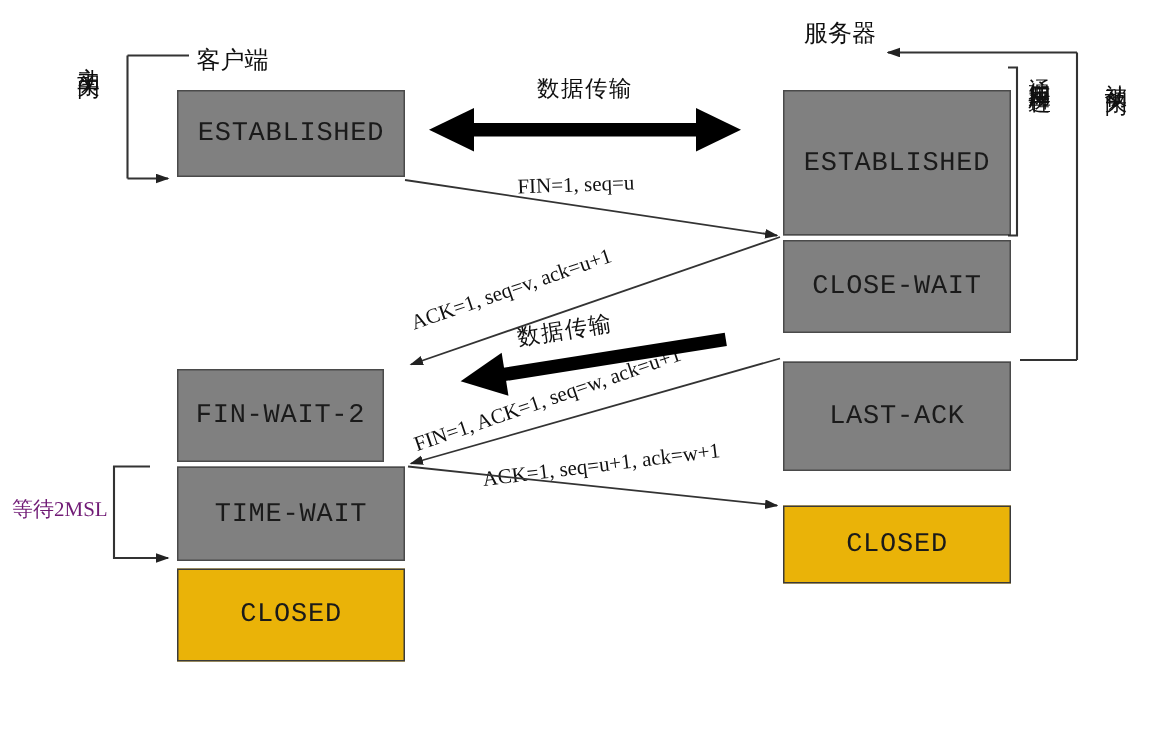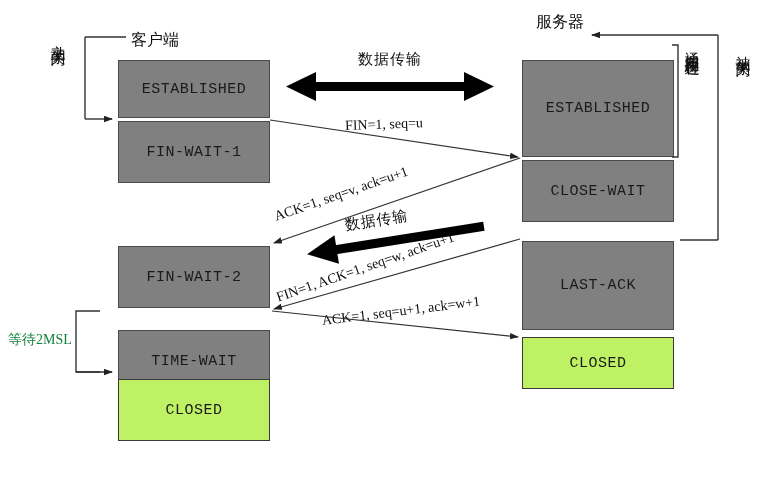--- a/index.html
+++ b/index.html
@@ -18,25 +18,25 @@
   .state-box {
     position: absolute;
     background: #808080;
     border: 1px solid #4a4a4a;
     box-sizing: border-box;
     display: flex;
     align-items: center;
     justify-content: center;
     color: #1a1a1a;
     font-family: "Liberation Mono", monospace;
-    font-size: 15px;
+    font-size: 18px;
     letter-spacing: 0.5px;
   }
   .state-box.closed {
-    background: #bef264;
+    background: #eab308;
     border-color: #3a3a3a;
   }
   .endpoint-label {
     position: absolute;
     font-family: "Liberation Serif", serif;
     font-size: 16px;
     color: #101010;
     white-space: nowrap;
   }
   .vert-label {
@@ -46,21 +46,21 @@
     color: #101010;
     writing-mode: vertical-rl;
     text-orientation: upright;
     letter-spacing: 2px;
     line-height: 1;
   }
   .msl-label {
     position: absolute;
     font-family: "Liberation Serif", serif;
     font-size: 14px;
-    color: #15803d;
+    color: #701a75;
     white-space: nowrap;
   }
   .flow-label {
     position: absolute;
     font-family: "Liberation Serif", serif;
     font-size: 14px;
     color: #101010;
     white-space: nowrap;
     transform-origin: left center;
   }
@@ -83,40 +83,37 @@
   }
 </style>
 </head>
 <body>
 
 <div id="canvas">
 
   <div class="state-box" style="left:118px; top:60px; width:152px; height:58px;">
     <span>ESTABLISHED</span>
   </div>
-  <div class="state-box" style="left:118px; top:121px; width:152px; height:62px;">
-    <span>FIN-WAIT-1</span>
-  </div>
-  <div class="state-box" style="left:118px; top:246px; width:152px; height:62px;">
+  <div class="state-box" style="left:118px; top:246px; width:138px; height:62px;">
     <span>FIN-WAIT-2</span>
   </div>
-  <div class="state-box" style="left:118px; top:311px; width:152px; height:63px;margin-top:19px;">
+  <div class="state-box" style="left:118px; top:311px; width:152px; height:63px;">
     <span>TIME-WAIT</span>
   </div>
   <div class="state-box closed" style="left:118px; top:379px; width:152px; height:62px;">
     <span>CLOSED</span>
   </div>
 
   <div class="state-box" style="left:522px; top:60px; width:152px; height:97px;">
     <span>ESTABLISHED</span>
   </div>
   <div class="state-box" style="left:522px; top:160px; width:152px; height:62px;">
     <span>CLOSE-WAIT</span>
   </div>
-  <div class="state-box" style="left:522px; top:241px; width:152px; height:89px;">
+  <div class="state-box" style="left:522px; top:241px; width:152px; height:73px;">
     <span>LAST-ACK</span>
   </div>
   <div class="state-box closed" style="left:522px; top:337px; width:152px; height:52px;">
     <span>CLOSED</span>
   </div>
 
   <div class="endpoint-label" style="left:131px; top:30px;">客户端</div>
   <div class="endpoint-label" style="left:536px; top:12px;">服务器</div>
 
   <div class="vert-label" style="left:50px; top:33px;">主动关闭</div>

